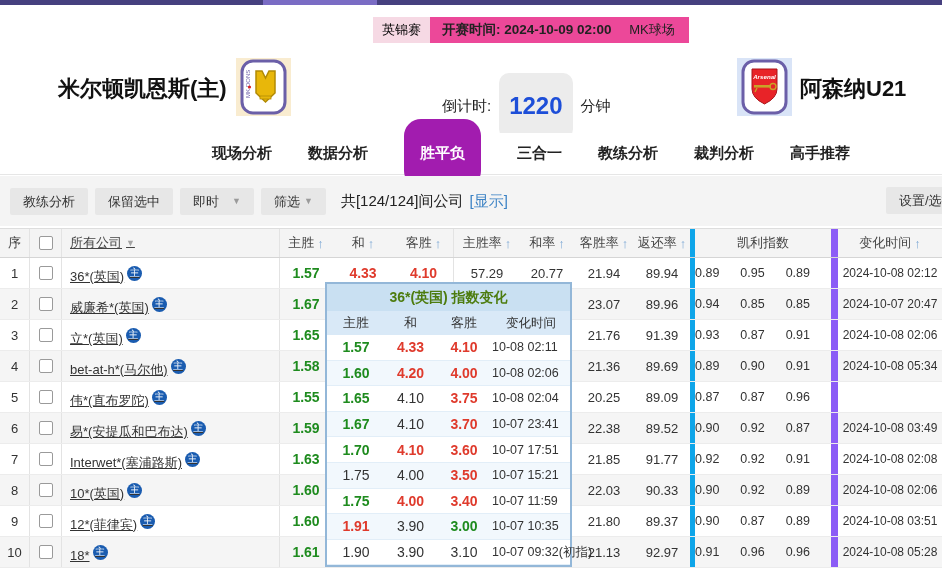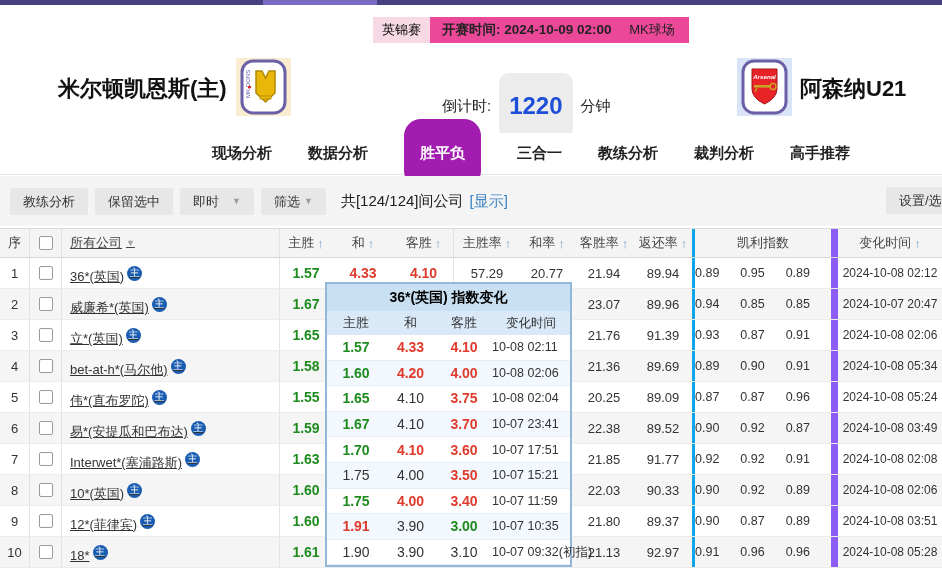--- a/index.html
+++ b/index.html
@@ -51,38 +51,38 @@
   .hc, .tc { display:flex; align-items:center; justify-content:center; height:100%; white-space:nowrap; }
   .c-idx { width:30px; border-right:1px solid #e3e3e3; }
   .c-chk { width:32px; border-right:1px solid #e3e3e3; }
   .c-company { width:218px; border-right:1px solid #e3e3e3; justify-content:flex-start; padding-left:8px;text-decoration:underline; }
   .c-home { width:52px; }
   .c-draw { width:62px; }
   .c-away { width:60px; border-right:1px solid #e3e3e3; }
   .c-hrate { width:66px; }
   .c-drate { width:54px; }
   .c-arate { width:60px; }
-  .c-rrate { width:61px; border-right:3px solid #0ea5e9; }
+  .c-rrate { width:61px; border-right:5px solid #0ea5e9; }
   .c-kelly { width:143px; border-right:7px solid #8b5cf6; }
   .c-time { width:104px; font-size:12px; }
   .arr { color:#7ba7d4; font-weight:bold; margin-left:3px; font-size:13px; }
   .tri-sm { color:#a5a5a5; font-size:9px; margin-left:4px; }
   .cb { display:inline-block; width:14px; height:14px; background:#fff; border:1px solid #9a9a9a; border-radius:2px; cursor:pointer; }
   .odds { font-weight:bold; font-size:14px; }
   .g { color:#1e8b1e; font-weight:bold; }
   .r { color:#df3a2c; font-weight:bold; }
   .k { color:#333; font-weight:normal; }
   .kelly-wrap { display:flex; width:100%; }
   .kelly-wrap span { flex:1; text-align:left; font-size:12.5px; }
   .home-badge { display:inline-flex; align-items:center; justify-content:center; width:15px; height:15px; border-radius:50%; background:#1a5cb0; color:#fff; font-size:10px; margin-left:3px; flex:none; }
   .company-name { cursor:pointer;margin-top:7px; }
 
   
   .popup { position:absolute; top:282px; left:325px; width:247px; background:#fff; border:2px solid #93b7d8; z-index:10; }
-  .popup-title { background:#c9e0f2; text-align:center; font-size:14px; font-weight:bold; color:#000000; height:27px; line-height:27px; }
+  .popup-title { background:#c9e0f2; text-align:center; font-size:14px; font-weight:bold; color:#4d7c0f; height:27px; line-height:27px; }
   .popup-head { display:flex; background:#d9e9f7; height:24px; align-items:center; font-size:13px; color:#333; }
   .popup-row { display:flex; align-items:center; height:25.6px; border-bottom:1px solid #e2eef8; font-size:13px; }
   .popup-row:nth-child(even) { background:#f2f8fd; }
   .pc1 { width:58px; text-align:center; }
   .pc2 { width:51px; text-align:center; }
   .pc3 { width:56px; text-align:center; }
   .pc4 { width:78px; text-align:left; color:#333; font-size:12.5px; white-space:nowrap; }
   .popup .odds-sz { font-size:14px; }
 </style>
 </head>
@@ -325,21 +325,20 @@
           <div class="tc c-drate"></div>
           <div class="tc c-arate">20.25</div>
           <div class="tc c-rrate">89.09</div>
           <div class="tc c-kelly">
             <div class="kelly-wrap">
               <span>0.87</span>
               <span>0.87</span>
               <span>0.96</span>
             </div>
           </div>
-          <div class="tc c-time">2024-10-08 05:24</div>
         </div>
         <div class="trow even">
           <div class="tc c-idx">6</div>
           <div class="tc c-chk">
             <span class="cb"></span>
           </div>
           <div class="tc c-company">
             <span class="company-name">易*(安提瓜和巴布达)</span>
             <span class="home-badge">主</span>
           </div>

